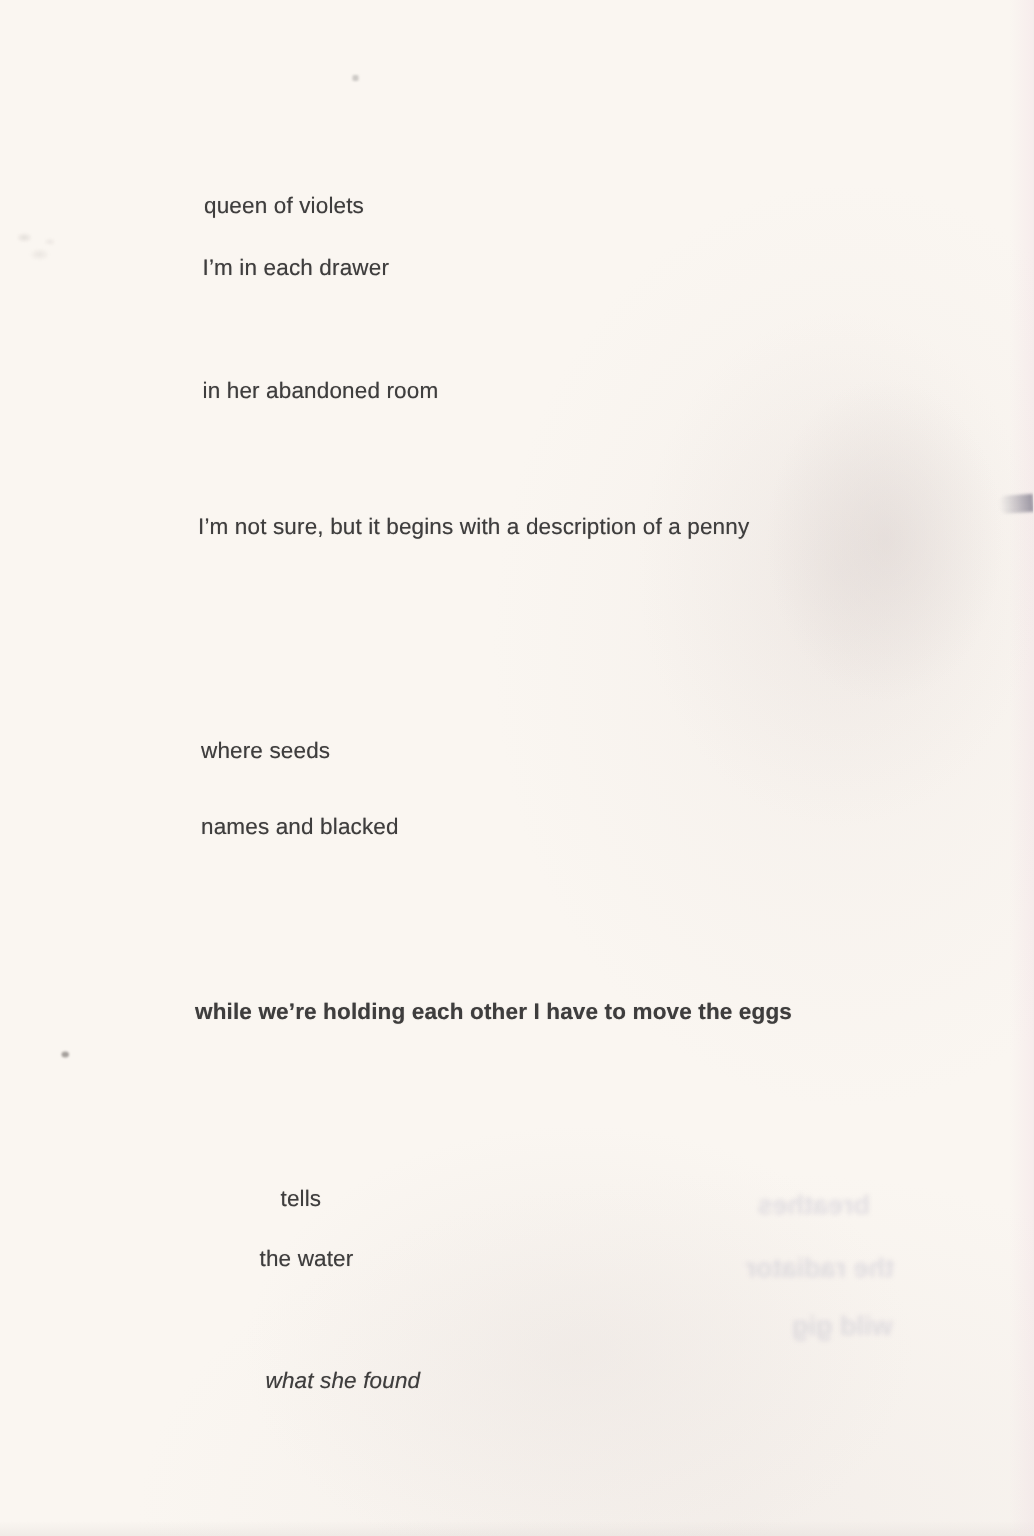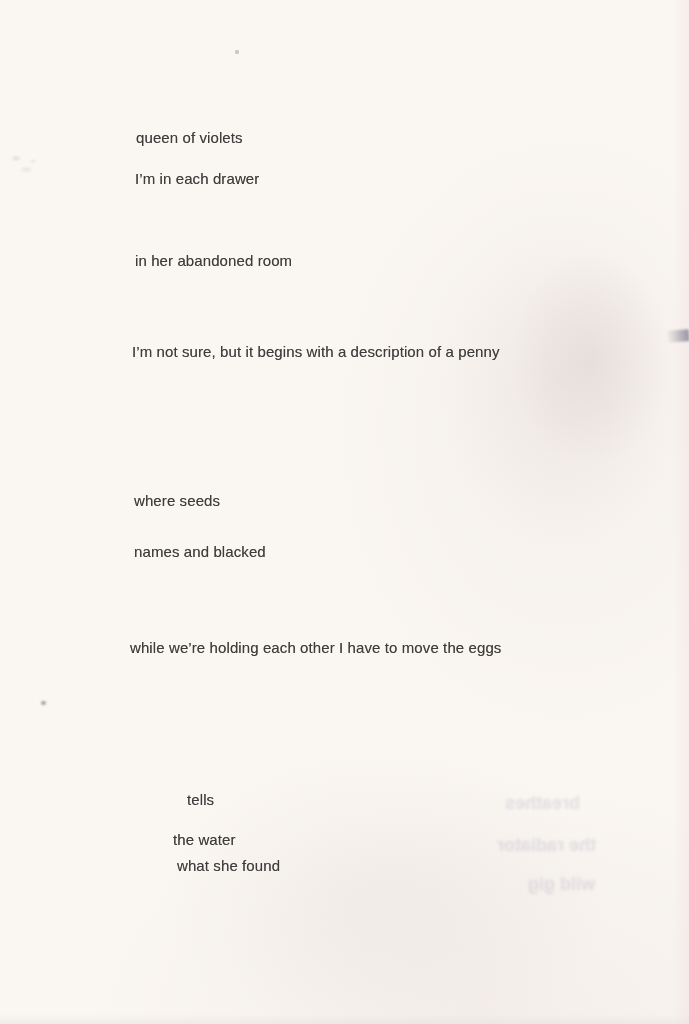--- a/index.html
+++ b/index.html
@@ -30,24 +30,24 @@
     white-space:pre;
   }
   
   .pl0 {left:136px;top:130px;}
   .pl1 {left:135px;top:171px;}
   .pl2 {left:135px;top:213px;margin-top:40px;}
   .pl3 {left:132px;top:344px;}
   .pl4 {left:134px;top:461px;margin-top:32px;}
   .pl5 {left:134px;top:503px;}
   .pl6 {left:134px;top:544px;}
-  .pl7 {left:130px;top:640px;}
+  .pl7 {left:130px;top:667px;font-weight:bold;}
   .pl8 {left:143px;top:792px;margin-left:44px;}
   .pl9 {left:130px;top:832px;margin-left:43px;}
-  .pl10{left:177px;top:858px;}
+  .pl10{left:177px;top:913px;font-style:italic;}
 
   
   .ghost-line{
     position:absolute;
     font-size:18px;font-weight:bold;
     color:rgba(100,100,150,0.16);
     transform:scaleX(-1);
     filter:blur(1.6px);
     white-space:pre;
   }

